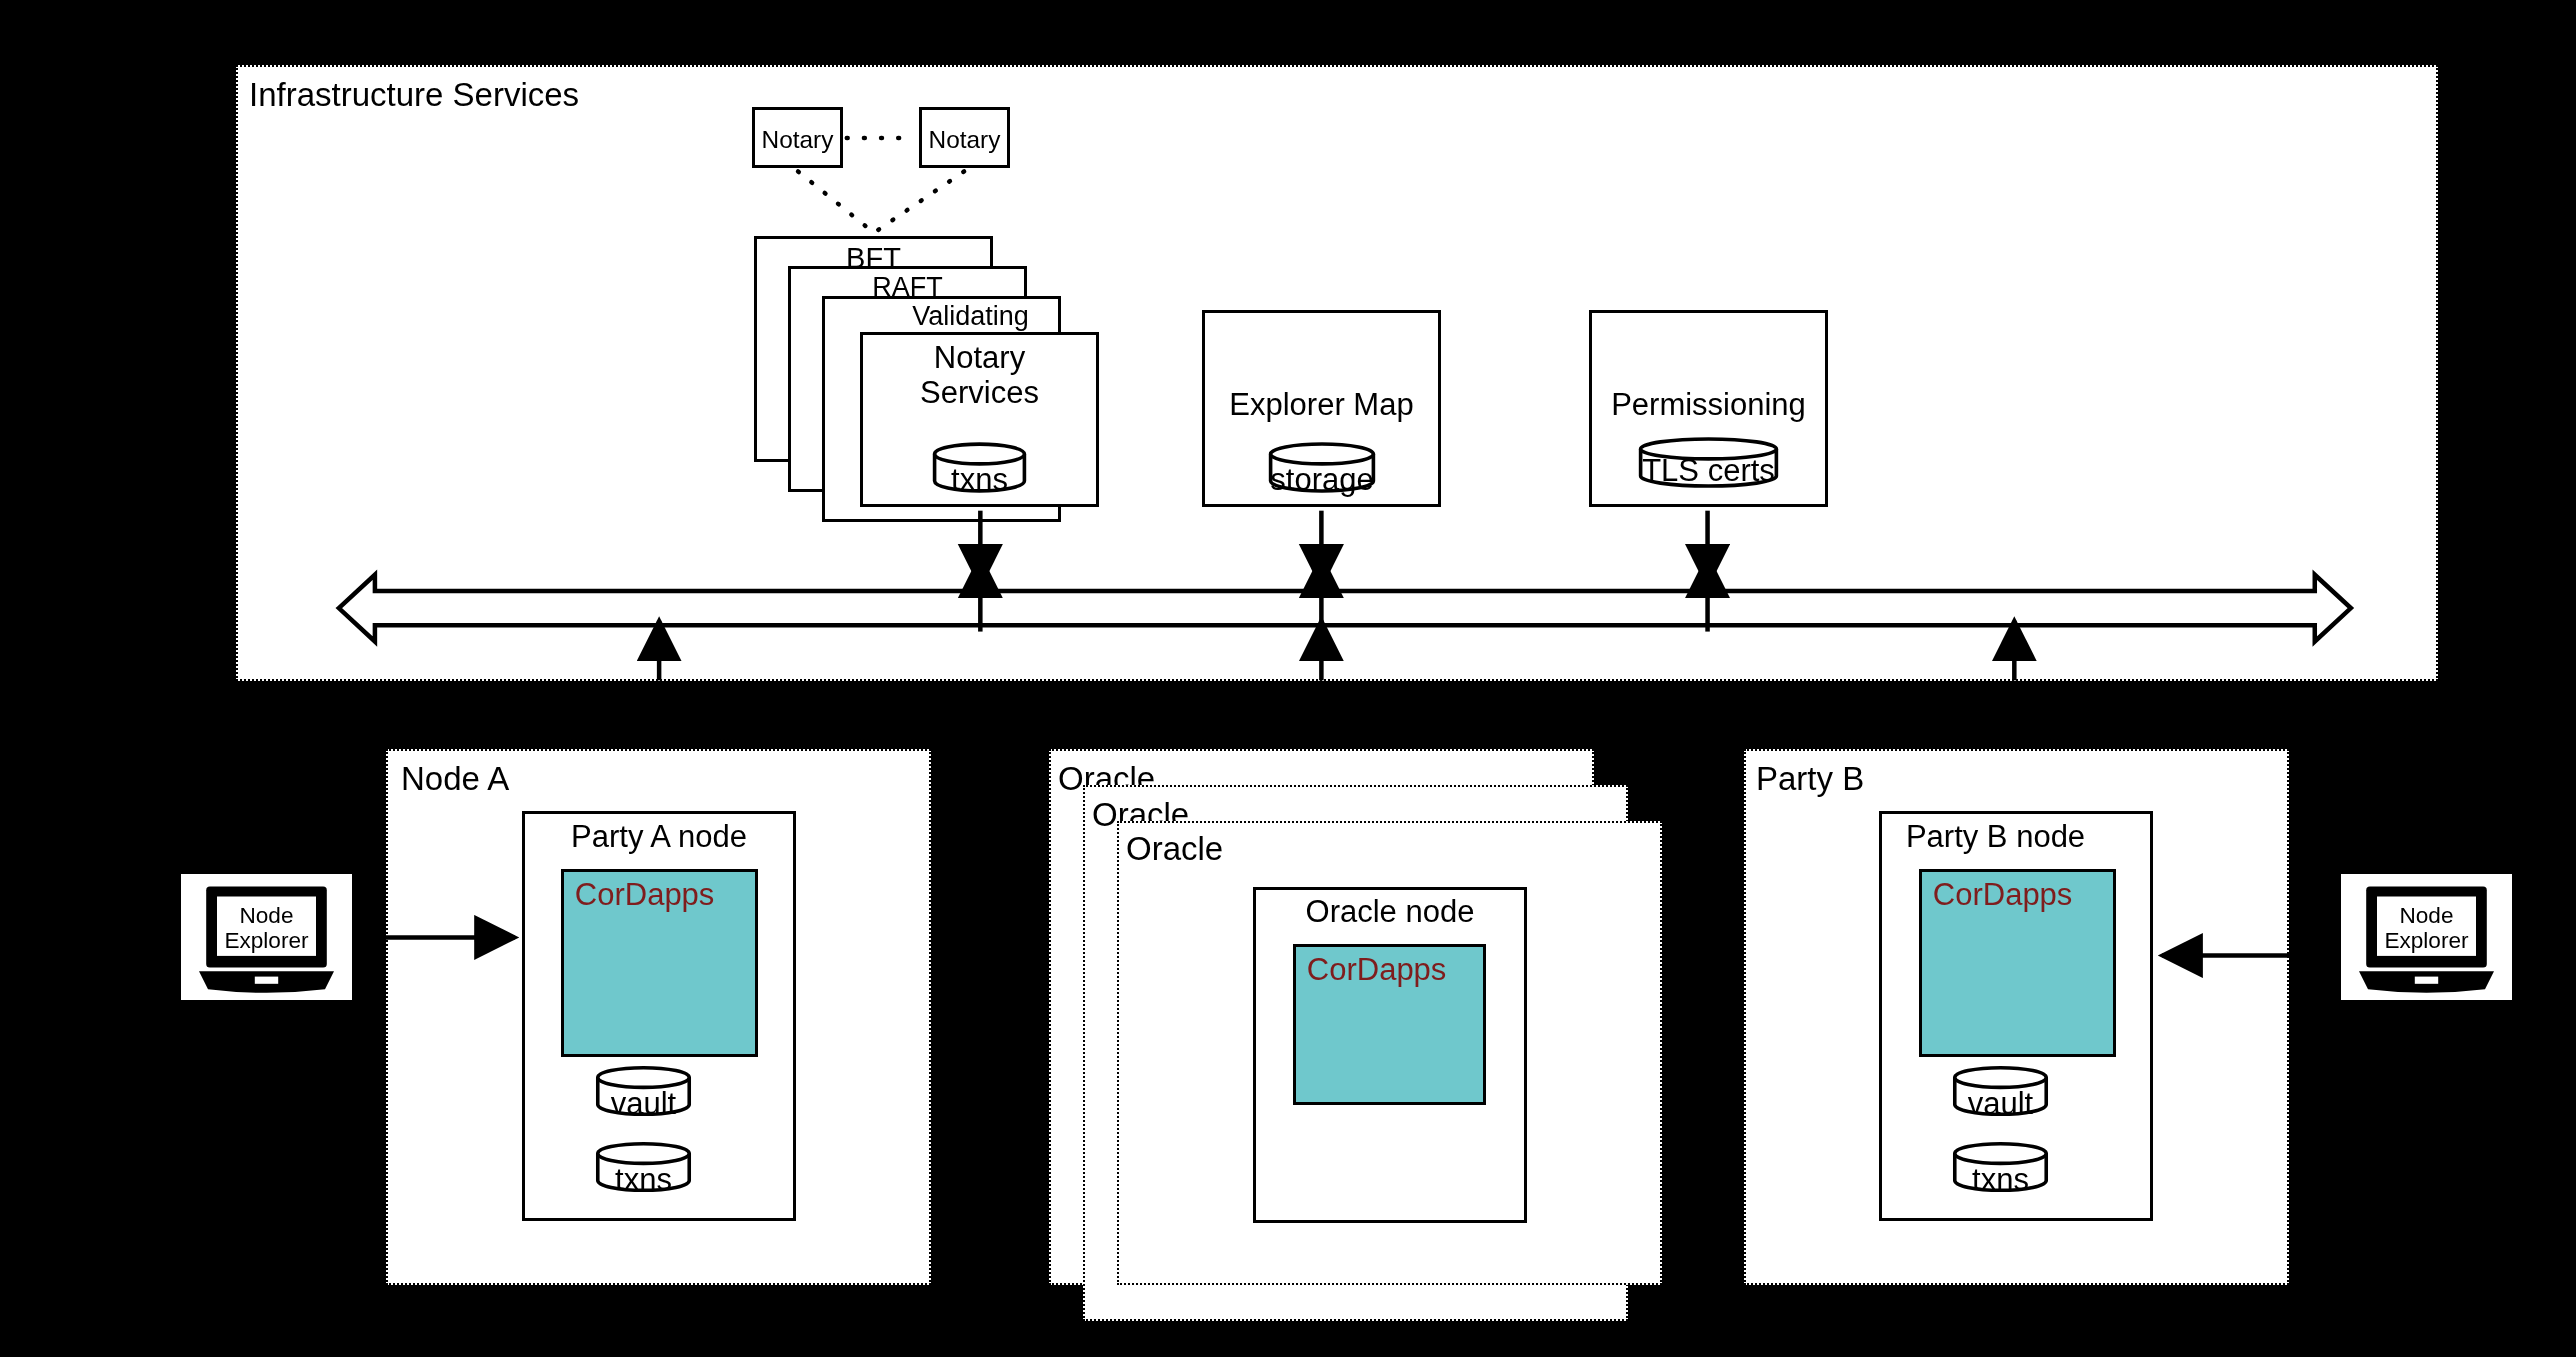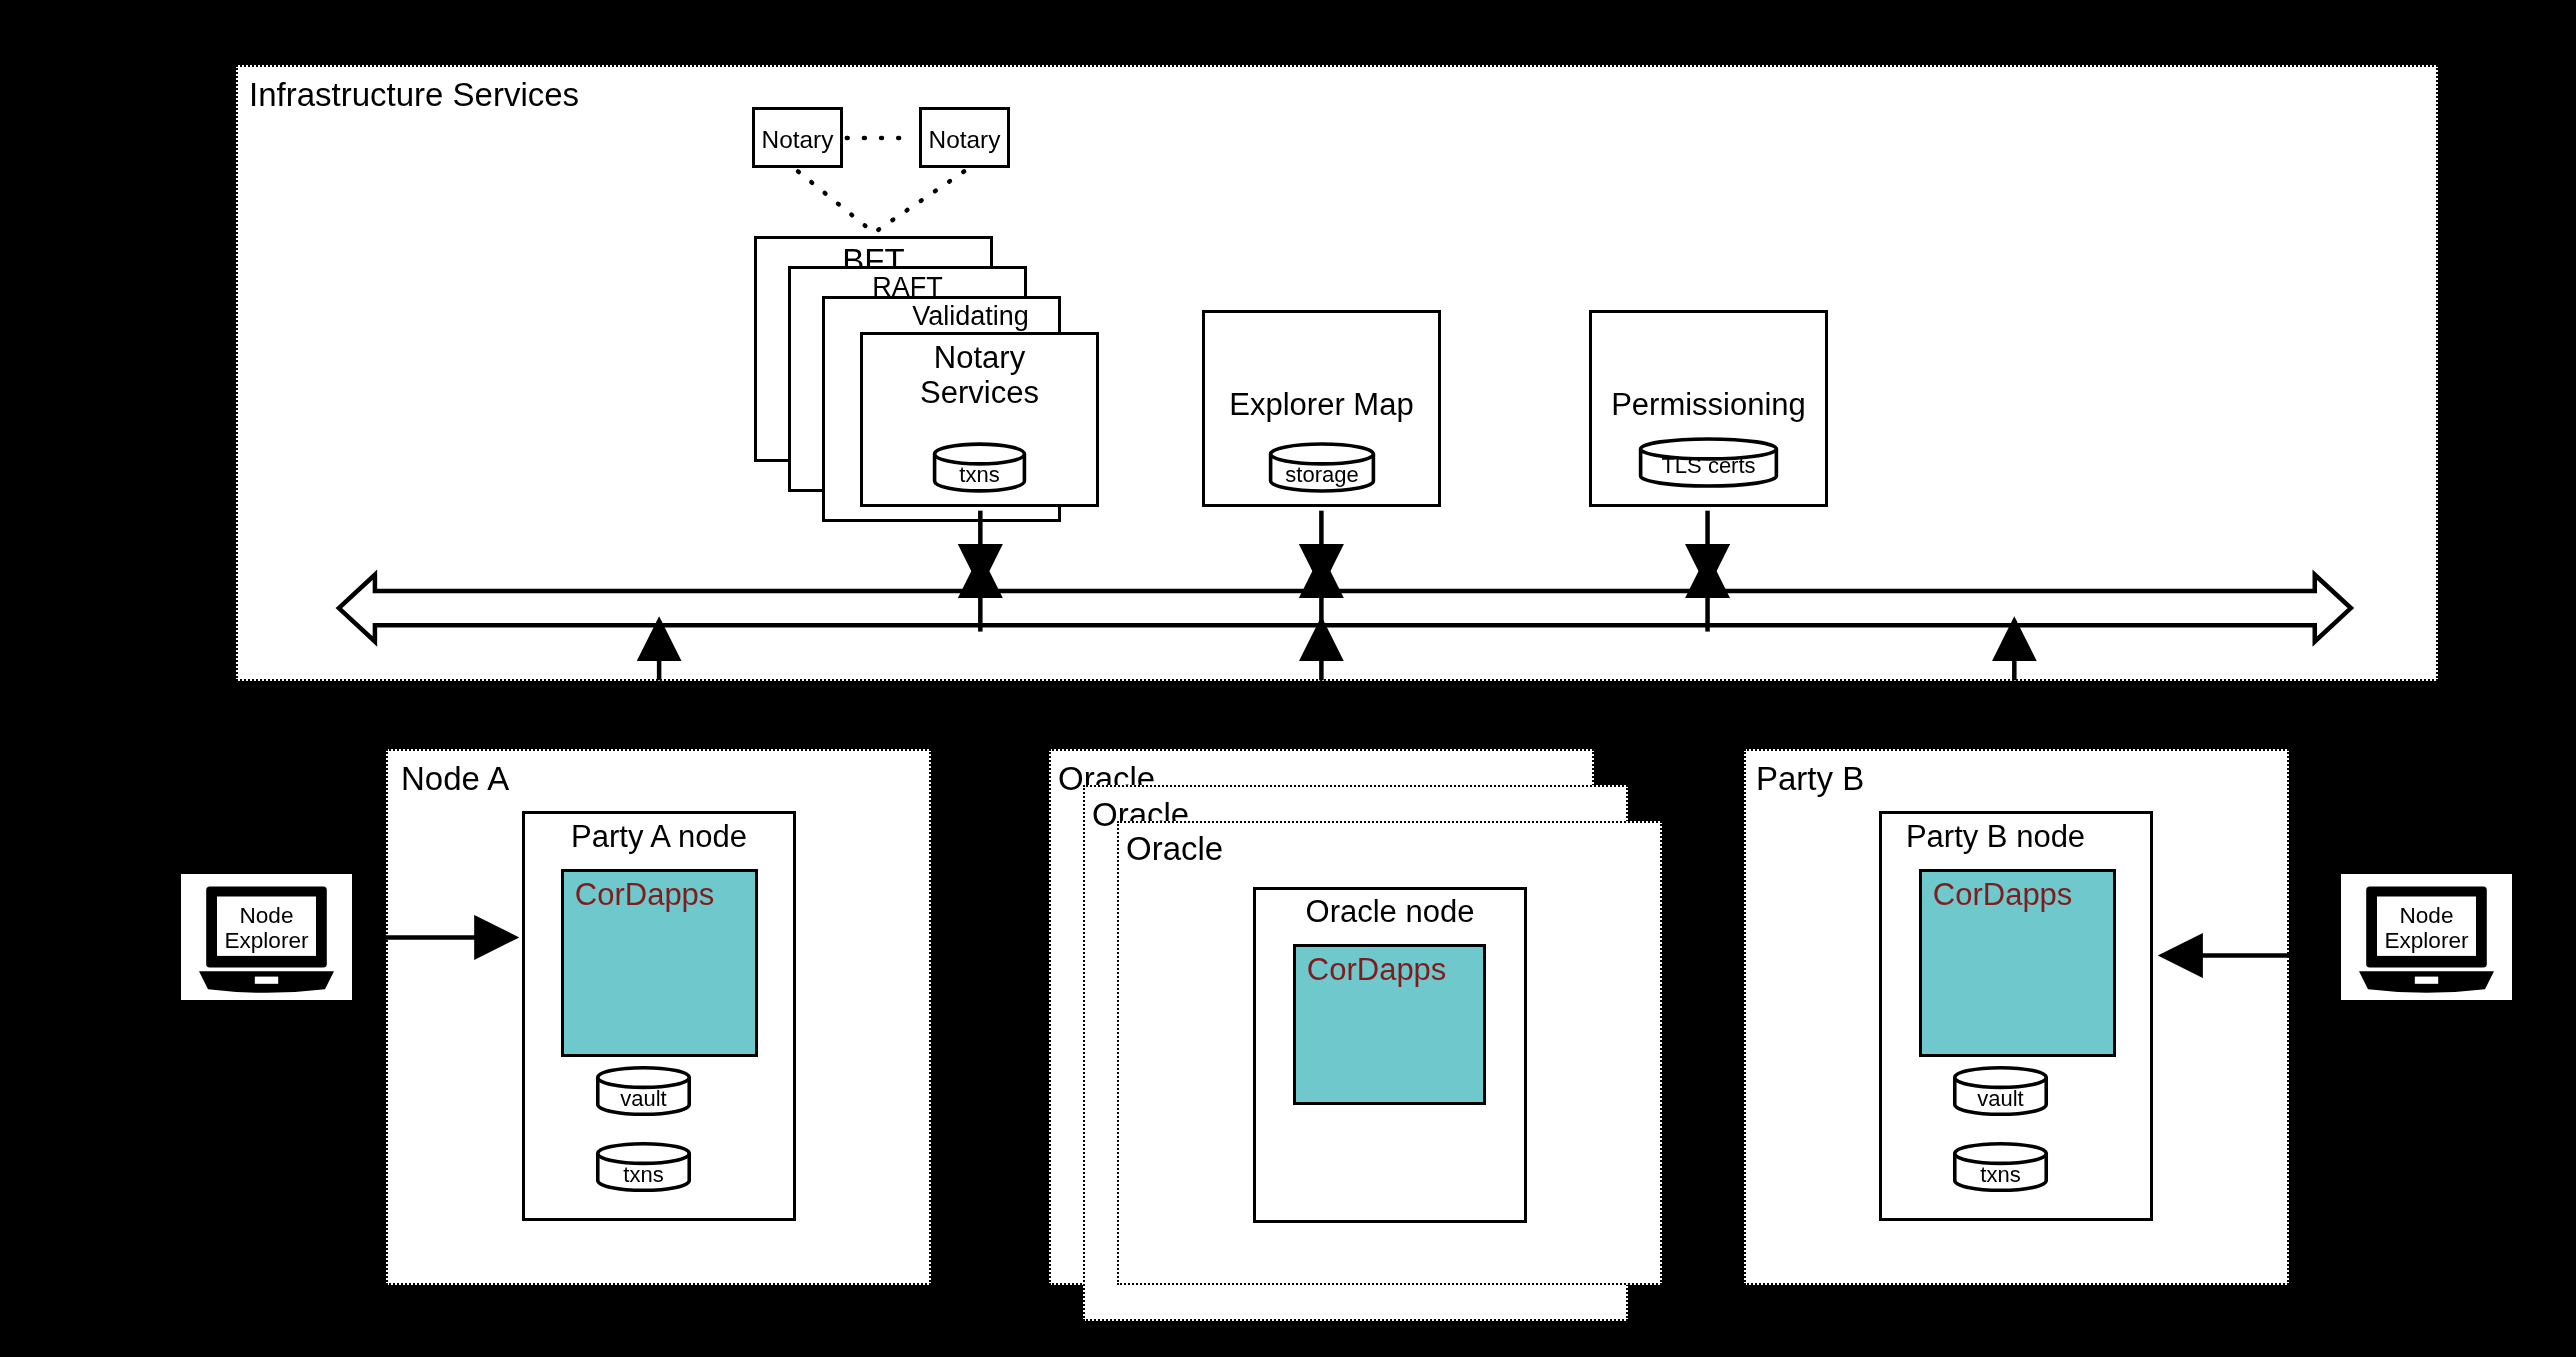--- a/index.html
+++ b/index.html
@@ -72,21 +72,21 @@
   
   .cyl {
     position: absolute;
   }
   .cyl svg { display: block; }
   .cyl-text {
     position: absolute;
     left: 0;
     width: 100%;
     text-align: center;
-    font-size: 22px;
+    font-size: 31px;
     color: #000;
     white-space: nowrap;
   }
 
   
   .laptop { position: absolute; }
   .laptop svg { display: block; }
   .laptop-text {
     position: absolute;
     left: 0; width: 100%;
@@ -121,21 +121,21 @@
   </div>
   <div class="panel-title" style="left:249px; top:78px;">Infrastructure Services</div>
 
   <div class="solid-box abs" style="left:752px; top:107px; width:91px; height:61px;"></div>
   <div class="abs small-label" style="left:752px; top:126px; width:91px;">Notary</div>
 
   <div class="solid-box abs" style="left:919px; top:107px; width:91px; height:61px;"></div>
   <div class="abs small-label" style="left:919px; top:126px; width:91px;">Notary</div>
 
   <div class="solid-box abs" style="left:754px; top:236px; width:239px; height:226px;"></div>
-  <div class="abs small-label" style="left:754px; top:242px; width:239px; font-size:33px;">BFT</div>
+  <div class="abs small-label" style="left:754px; top:242px; width:239px; font-size:29px;">BFT</div>
 
   <div class="solid-box abs" style="left:788px; top:266px; width:239px; height:226px;"></div>
   <div class="abs small-label" style="left:788px; top:272px; width:239px; font-size:27px;">RAFT</div>
 
   <div class="solid-box abs" style="left:822px; top:296px; width:239px; height:226px;"></div>
   <div class="abs small-label" style="left:822px; top:301px; width:239px; font-size:27px;padding-left:29px;">Validating</div>
 
   <div class="solid-box abs" style="left:860px; top:332px; width:239px; height:175px;"></div>
   <div class="abs box-title" style="left:860px; top:341px; width:239px;">Notary
 Services</div>

